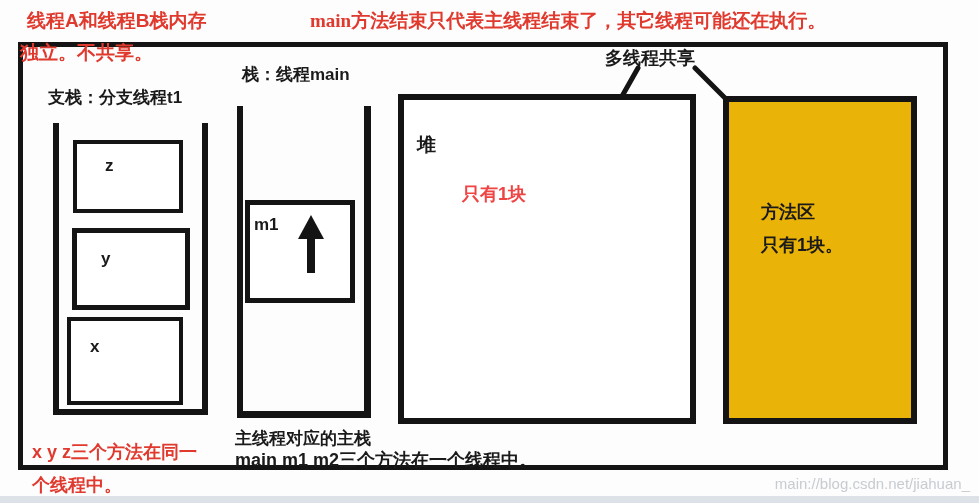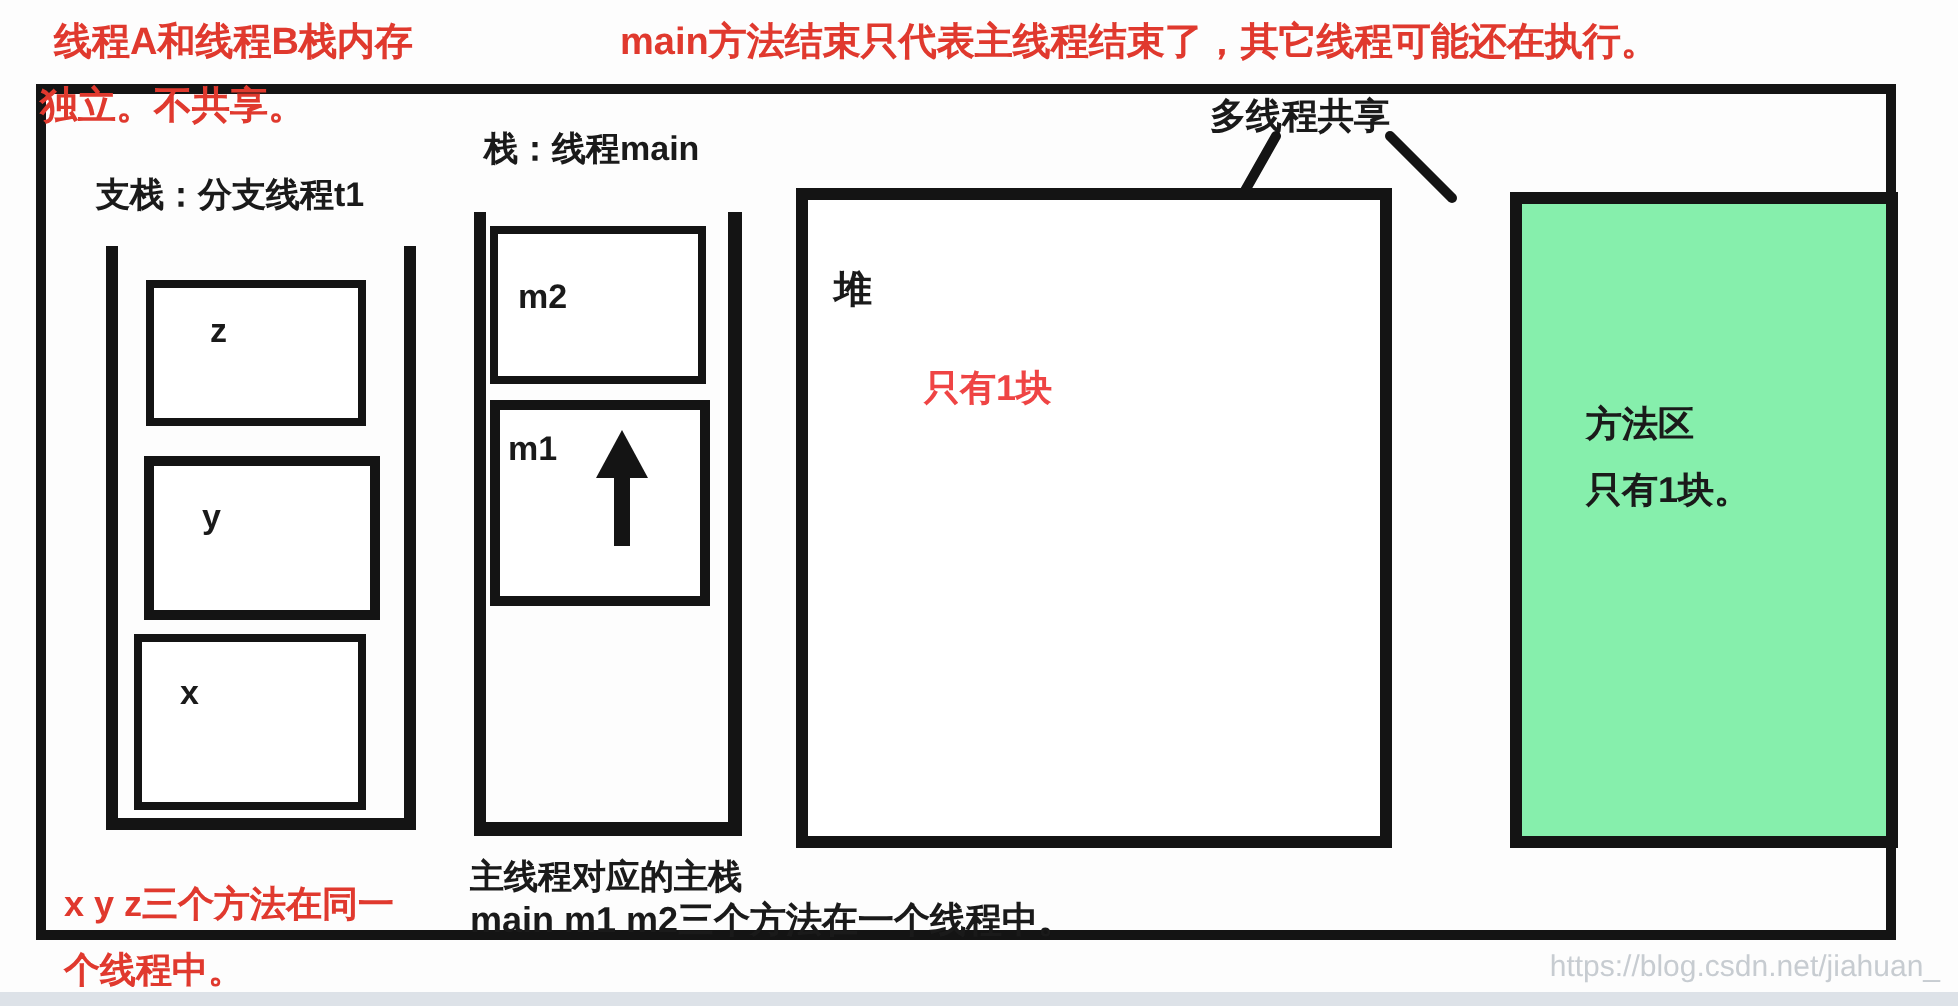--- a/index.html
+++ b/index.html
@@ -52,39 +52,39 @@
   .frame-main .frame-label { left: 4px;  top: 4px; font-size: 16px; }
 
   .arrow-wrap { position: absolute; left: 44px; top: 8px; width: 34px; height: 64px; }
 
   .heap-box {
     left: 398px; top: 94px; width: 298px; height: 330px;
     border: 6px solid #141414; background: #fff;
   }
   .method-box {
     left: 723px; top: 96px; width: 194px; height: 328px;
-    border: 6px solid #141414; background: #86efac; margin-left: 32px;
+    border: 6px solid #141414; background: #eab308;
   }
   .heap-name   { left: 13px; top: 32px; font-size: 19px; font-weight: bold; color: #1a1a1a; }
   .heap-note   { left: 58px; top: 82px; font-size: 18px; font-weight: 600; color: #ef4444; }
   .method-text { left: 32px; top: 94px; font-size: 18px; font-weight: 600; color: #1a1a1a; line-height: 33px; }
 
   
   .ink-label { color: #1a1a1a; font-weight: bold; font-size: 17px; white-space: nowrap; }
   .branch-title { left: 48px;  top: 86px; }
   .main-title   { left: 242px; top: 63px; }
   .shared-title { left: 605px; top: 46px; font-size: 18px; }
   .caption-1    { left: 235px; top: 427px; }
   .caption-2    { left: 235px; top: 448px; font-size: 18px; }
 
   
   .red-note { color: #e0392e; font-weight: bold; font-size: 19px; white-space: nowrap; z-index: 5; text-align: right; }
   .red-tl-1 { left: 27px;  top: 8px;  }
   .red-tl-2 { left: 20px;  top: 40px; }
-  .red-tc   { left: 310px; top: 8px;  }
+  .red-tc   { left: 310px; top: 8px; font-family: Liberation Serif, serif;  }
   .red-bl-1 { left: 32px;  top: 440px; font-size: 18px; }
   .red-bl-2 { left: 32px;  top: 473px; font-size: 18px; }
 
   .connector-svg { left: 600px; top: 62px; width: 140px; height: 40px; }
 
   .watermark {
     left: 760px; top: 475px; width: 210px;
     font-size: 15px; color: rgba(196, 201, 207, 0.95);
     text-align: right; white-space: nowrap;
   }
@@ -120,23 +120,20 @@
     <span class="frame-label">z</span>
   </div>
   <div class="abs frame frame-y">
     <span class="frame-label">y</span>
   </div>
   <div class="abs frame frame-x">
     <span class="frame-label">x</span>
   </div>
 
   <div class="abs u-shape main-u"></div>
-  <div class="abs frame frame-m2">
-    <span class="frame-label">m2</span>
-  </div>
   <div class="abs frame frame-m1">
     <span class="frame-label">m1</span>
     <span class="arrow-wrap">
       <svg viewBox="0 0 34 64" width="34" height="64">
         <line x1="17" y1="60" x2="17" y2="20" stroke="#141414" stroke-width="8"></line>
         <polygon points="17,2 4,26 30,26" fill="#141414"></polygon>
       </svg>
     </span>
   </div>
 
@@ -148,16 +145,16 @@
   <div class="abs method-box">
     <div class="abs method-text">
       <div>方法区</div>
       <div>只有1块。</div>
     </div>
   </div>
 
   <div class="abs ink-label caption-1">主线程对应的主栈</div>
   <div class="abs ink-label caption-2">main m1 m2三个方法在一个线程中。</div>
 
-  <div class="abs watermark">https://blog.csdn.net/jiahuan_</div>
+  <div class="abs watermark">main://blog.csdn.net/jiahuan_</div>
   <div class="abs bottom-strip"></div>
 
 </div>
 
 </body></html>

